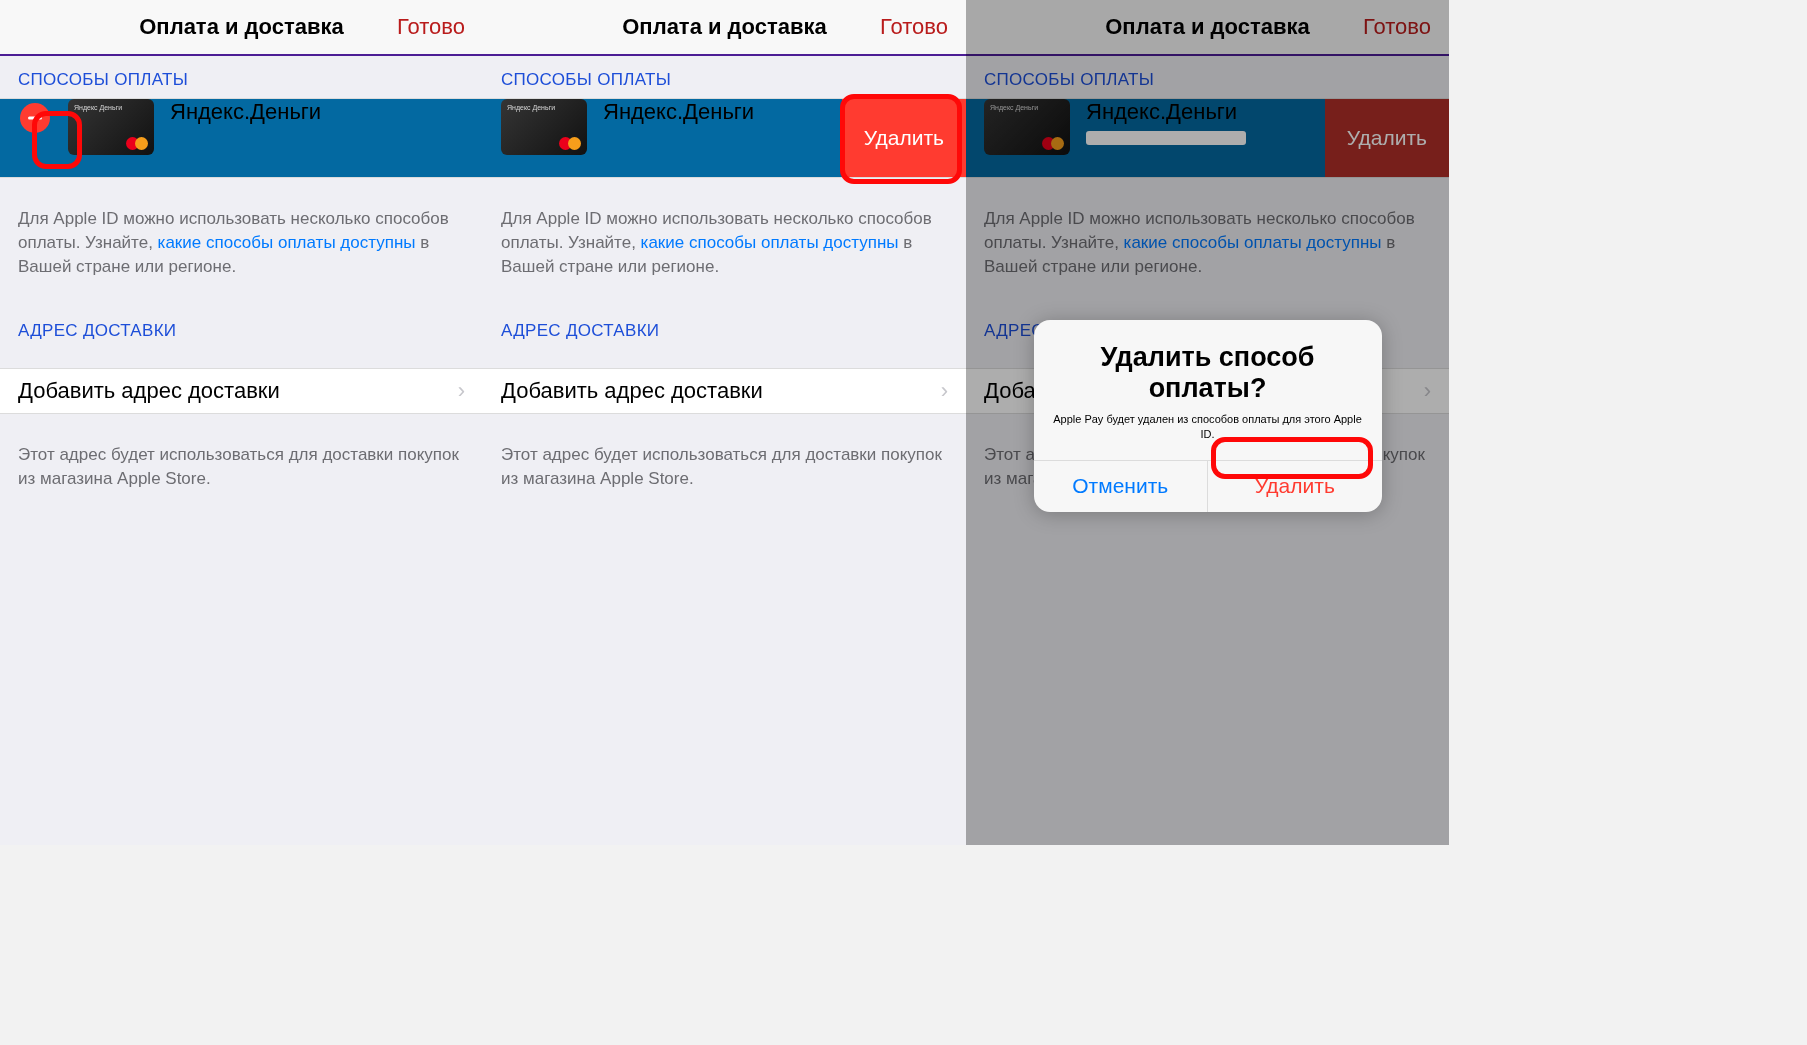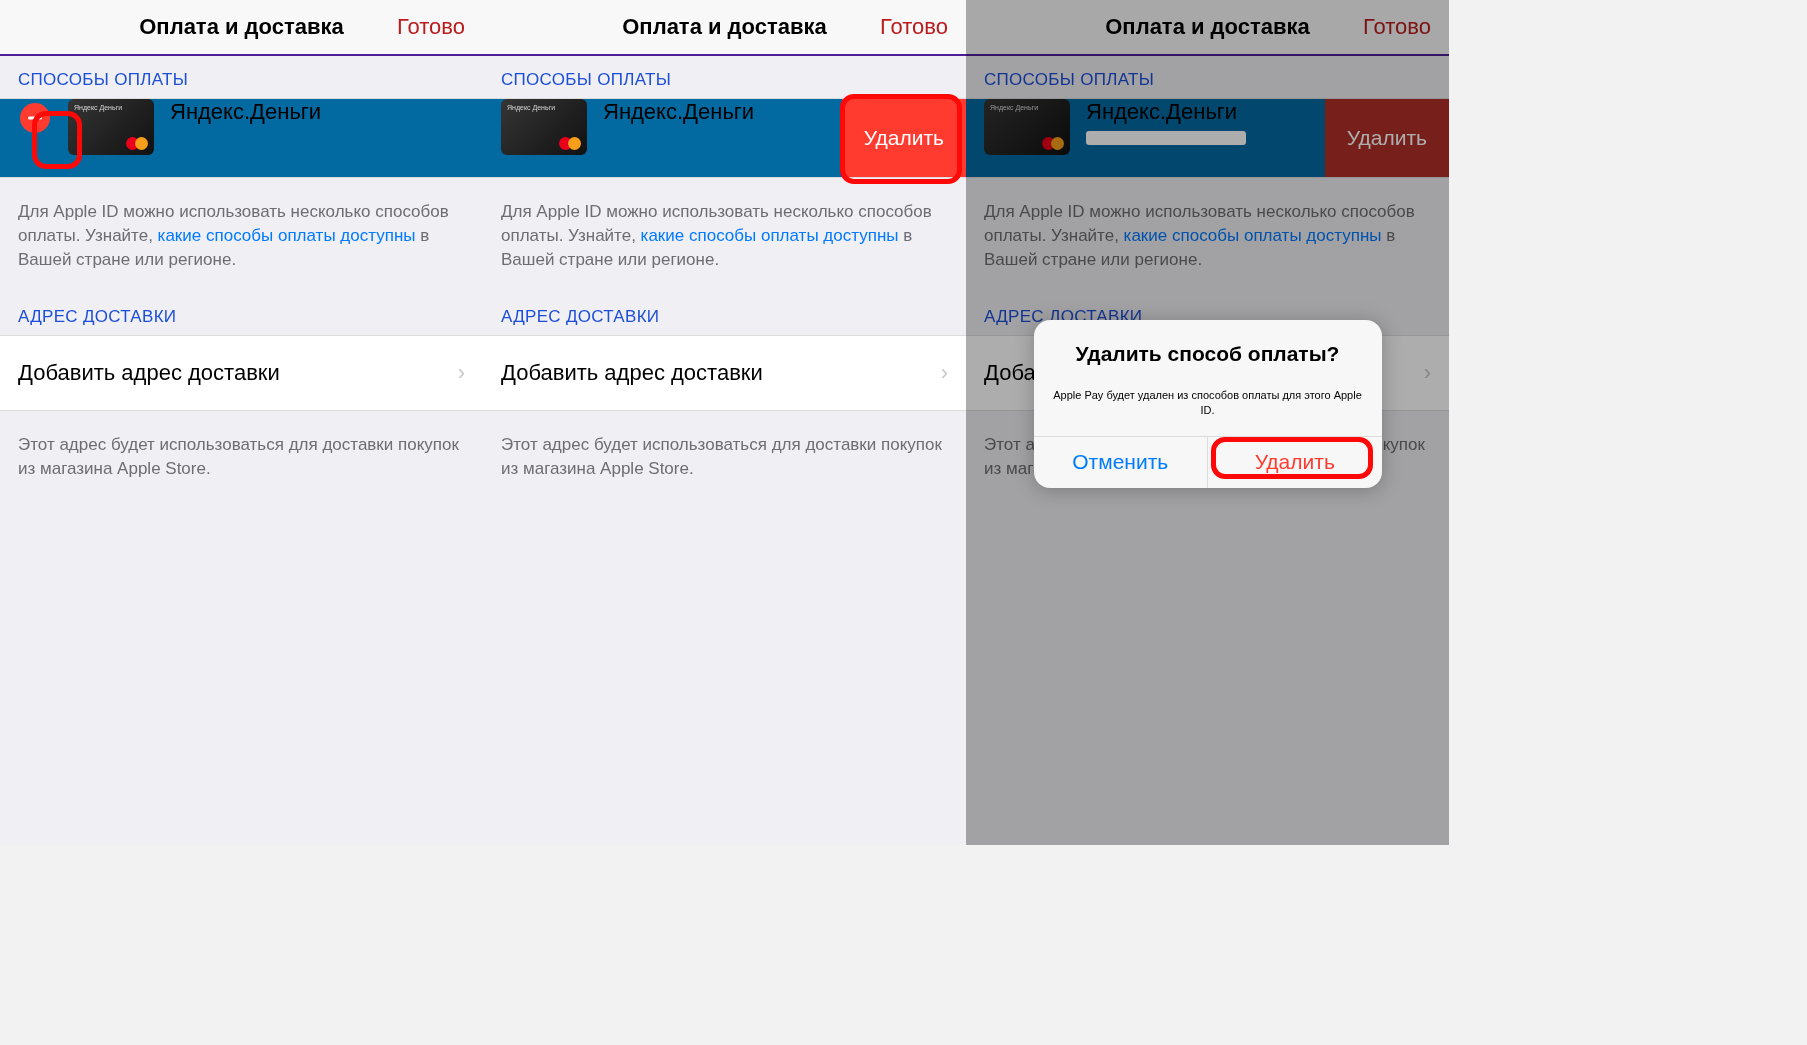--- a/index.html
+++ b/index.html
@@ -148,39 +148,40 @@
     display: flex;
     align-items: center;
     justify-content: center;
     font-size: 21px;
     padding: 0 22px;
     cursor: pointer;
     flex-shrink: 0;
   }
   .delete-button.dark { background:#b02f28; }
   .footer-note {
-    padding: 22px 18px;
+    padding: 29px 18px;
     font-size: 17px;
     color: #6d6d72;
     line-height: 1.4;
   }
   .footer-note a {
     color: #007aff;
     text-decoration: none;
   }
   .link-row {
     background: #fff;
     border-top: 1px solid #dcdcdc;
     border-bottom: 1px solid #dcdcdc;
     display: flex;
     align-items: center;
     justify-content: space-between;
-    height: 76px;
+    height: 46px;
     padding: 0 18px;
     cursor: pointer;
+    margin-top: 19px;
   }
   .link-row span.lbl { font-size: 22px; }
   .chevron {
     color: #c7c7cc;
     font-size: 22px;
   }
   .highlight-box {
     position: absolute;
     border: 5px solid #ff0808;
     border-radius: 14px;
@@ -197,23 +198,23 @@
     border-radius: 16px;
     overflow: hidden;
     z-index: 20;
     box-shadow: 0 2px 20px rgba(0,0,0,0.25);
   }
   .alert-body {
     text-align: center;
     padding: 22px 18px 18px;
   }
   .alert-title {
-    font-size: 21px;
+    font-size: 27px;
     font-weight: 600;
-    margin-bottom: 22px;
+    margin-bottom: 8px;
   }
   .alert-msg {
     font-size: 11px;
     line-height: 1.35;
   }
   .alert-buttons {
     display: flex;
     border-top: 1px solid #dcdcdc;
     height: 52px;
   }

